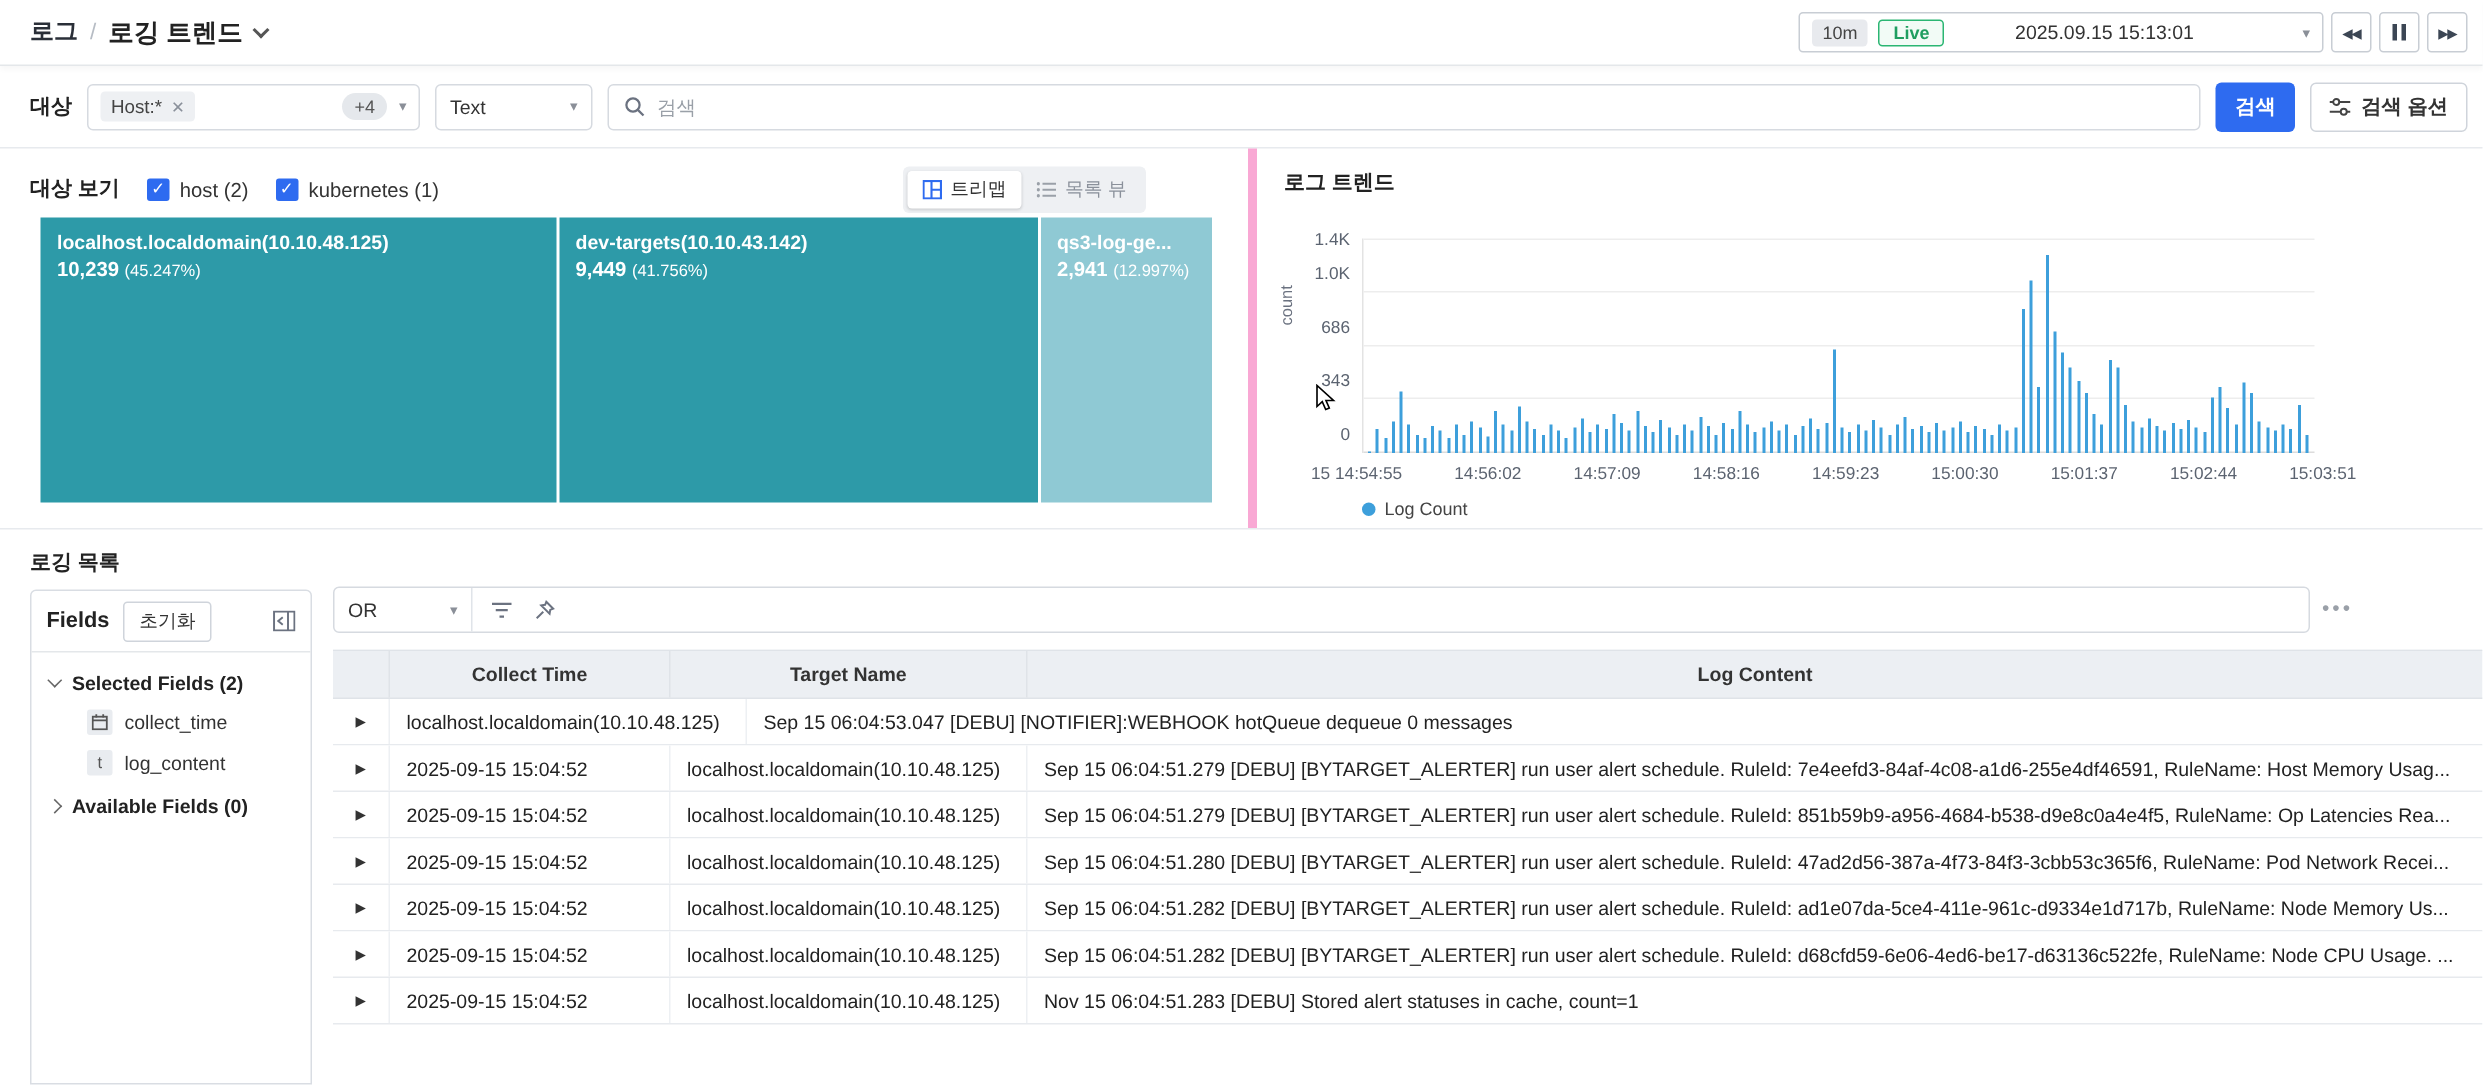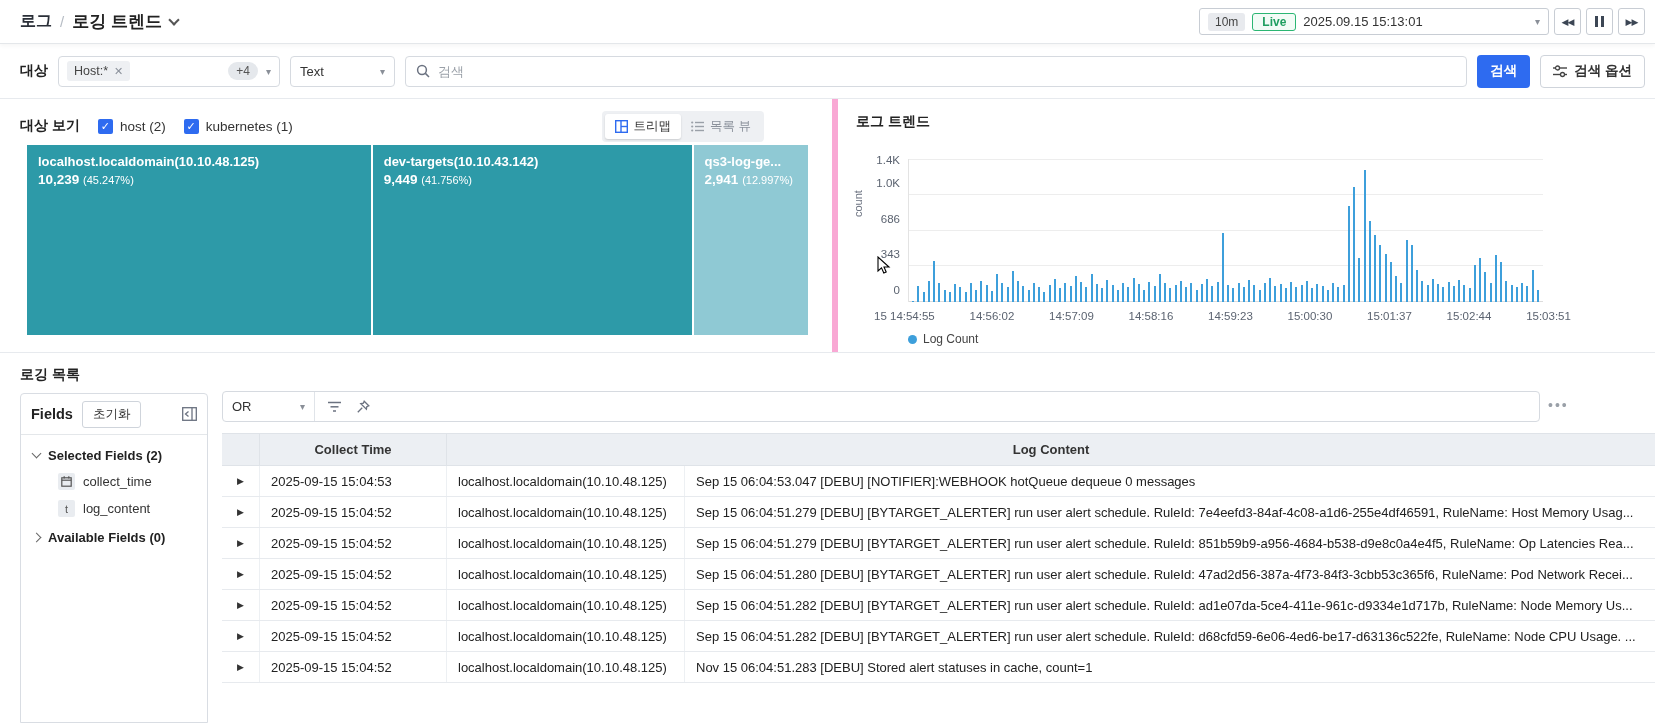--- a/index.html
+++ b/index.html
@@ -14,21 +14,21 @@
   .crumb-sep { color:#b6bcc4; margin:0 8px; font-size:15px; }
   .crumb-page { font-size:17px; font-weight:bold; color:#222; }
   .chev-down { display:inline-block; width:8px; height:8px; border-right:2px solid #555;
     border-bottom:2px solid #555; transform:rotate(45deg); margin:0 0 3px 8px; }
   #topbar-right { margin-left:auto; display:flex; align-items:center; gap:5px; }
   #timebox { display:flex; align-items:center; gap:7px; border:1px solid #c8cdd4; border-radius:3px;
     height:27px; padding:0 8px; width:350px; background:#fff; }
   .badge-range { background:#e8eaee; color:#444; border-radius:3px; font-size:12px; padding:2px 7px; }
   .badge-live { border:1px solid #2bb673; color:#1f9e60; background:#f2fbf6; border-radius:3px;
     font-size:12px; font-weight:bold; padding:1px 9px; }
-  .timetext { font-size:13px; color:#333; }
+  .timetext { font-size:13px; color:#333;margin-left:40px; }
   .caret { color:#8a8f98; font-size:10px; margin-left:auto; }
   .icon-btn { width:27px; height:27px; border:1px solid #c8cdd4; border-radius:3px; background:#fff;
     display:flex; align-items:center; justify-content:center; color:#3c4654; font-size:9px;
     letter-spacing:-1px; cursor:pointer; }
   .pausebars { display:flex; gap:3px; }
   .pausebars i { display:block; width:3px; height:11px; background:#3c4654; }
 
   
   #searchbar { position:absolute; left:0; top:44px; width:1655px; height:55px;
     display:flex; align-items:center; gap:10px; padding:0 10px 0 20px; border-bottom:1px solid #e7eaee; }
@@ -459,27 +459,27 @@
         <line x1="6.2" y1="7.8" x2="1.8" y2="12.2" stroke="#6b7280" stroke-width="1.3"></line>
       </svg>
     </div>
   </div>
   <div id="more-btn">•••</div>
 
   <div id="log-table">
     <div class="t-head">
       <div class="c exp"></div>
       <div class="c time">Collect Time</div>
+      <div class="c target">Target Name</div>
       <div class="c content">Log Content</div>
     </div>
     <div class="t-row">
       <div class="c exp">
           <span class="tri">▶</span>
         </div>
-      <div class="c time">2025-09-15 15:04:53</div>
       <div class="c target">localhost.localdomain(10.10.48.125)</div>
       <div class="c content">Sep 15 06:04:53.047 [DEBU] [NOTIFIER]:WEBHOOK hotQueue dequeue 0 messages</div>
     </div>
     <div class="t-row">
       <div class="c exp">
           <span class="tri">▶</span>
         </div>
       <div class="c time">2025-09-15 15:04:52</div>
       <div class="c target">localhost.localdomain(10.10.48.125)</div>
       <div class="c content">Sep 15 06:04:51.279 [DEBU] [BYTARGET_ALERTER] run user alert schedule. RuleId: 7e4eefd3-84af-4c08-a1d6-255e4df46591, RuleName: Host Memory Usag...</div>

